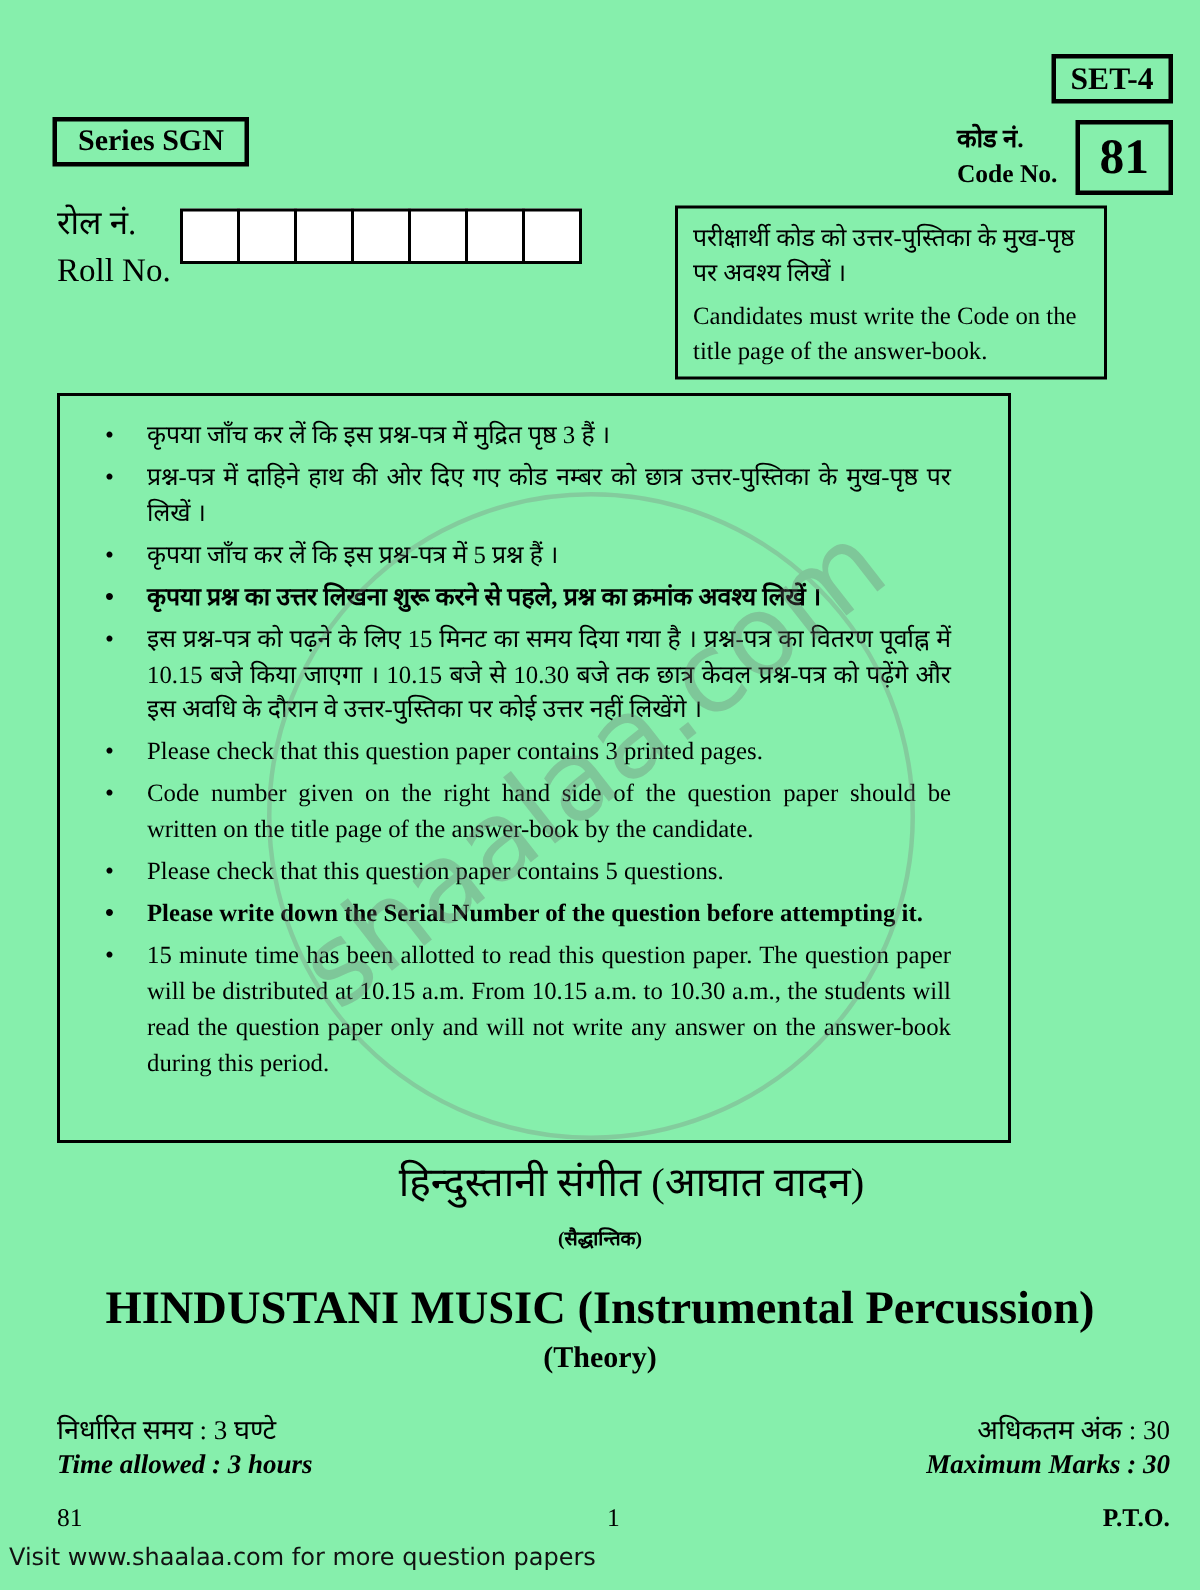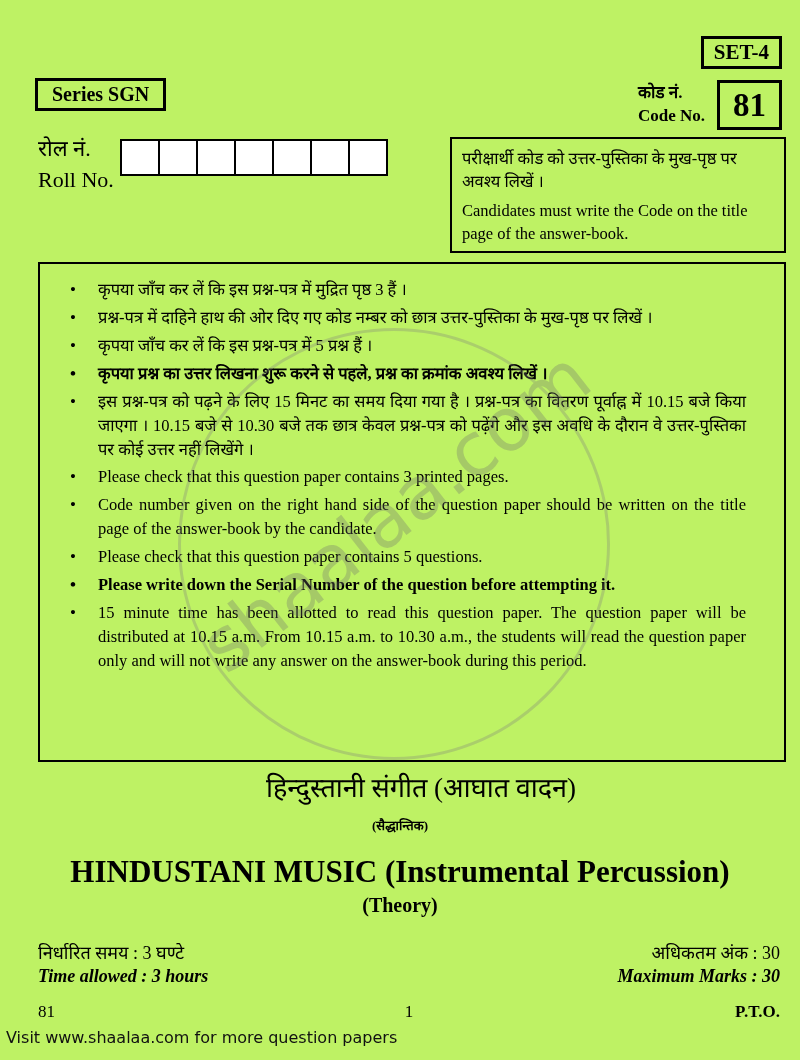--- a/index.html
+++ b/index.html
@@ -1,40 +1,40 @@
 <!DOCTYPE html>
 <html><head>
 <meta charset="utf-8">
 <style>
   * { margin:0; padding:0; box-sizing:border-box; }
   html,body { background:#ffffff; }
   .page {
     position:relative; width:800px; height:1060px; margin:0 auto;
-    background:#bef264; color:#000;
+    background:#86efac; color:#000;
     font-family:"Liberation Serif","DejaVu Sans",serif;
     overflow:hidden;
   }
 
   
   .set-box { position:absolute; top:36px; right:18px; border:3px solid #000; padding:1px 10px; font-weight:bold; font-size:21px; }
   .series-box { position:absolute; top:78px; left:35px; border:3px solid #000; padding:2px 14px; font-weight:bold; font-size:20px; }
   .code-block { position:absolute; top:80px; right:18px; display:flex; align-items:center; gap:12px; }
   .code-labels { font-weight:bold; font-size:17px; line-height:1.35; text-align:left; }
   .code-number-box { border:3px solid #000; padding:0 13px; font-weight:bold; font-size:33px; line-height:44px; }
 
   .roll-labels { position:absolute; top:134px; left:38px; font-size:22px; line-height:1.4; }
   .roll-boxes { position:absolute; top:139px; left:120px; display:flex; }
   .roll-cell { width:40px; height:37px; border:2px solid #000; margin-left:-2px; background:#fff; }
   .roll-cell:first-child { margin-left:0; }
 
-  .candidate-note { position:absolute; top:137px; left:450px; width:336px; border:2px solid #000; padding:8px 10px 6px 10px; font-size:16.5px; line-height:1.4; }
+  .candidate-note { position:absolute; top:137px; left:450px; width:288px; border:2px solid #000; padding:8px 10px 6px 10px; font-size:16.5px; line-height:1.4; }
   .note-hi { margin-bottom:6px; }
 
   
-  .instructions { position:absolute; top:262px; left:38px; width:748px; height:500px; border:2px solid #000; padding:14px 38px 8px 20px; }
+  .instructions { position:absolute; top:262px; left:38px; width:636px; height:500px; border:2px solid #000; padding:14px 38px 8px 20px; }
   .inst-list { list-style:none; }
   .inst-item { position:relative; padding-left:38px; margin-bottom:4px; font-size:16.5px; line-height:1.45; text-align:justify; }
   .inst-item::before { content:"\2022"; position:absolute; left:10px; top:0; font-size:17px; }
   .inst-item.bold { font-weight:bold; }
 
   
   .title-hi     { position:absolute; top:768px; left:0; width:100%; text-align:center; font-size:27px;margin-left:21px; }
   .title-hi-sub { position:absolute; top:816px; left:0; width:100%; text-align:center; font-size:13px; font-weight:bold; }
   .title-en     { position:absolute; top:854px; left:0; width:100%; text-align:center; font-size:31px; font-weight:bold; }
   .title-en-sub { position:absolute; top:894px; left:0; width:100%; text-align:center; font-size:20px; font-weight:bold; }

